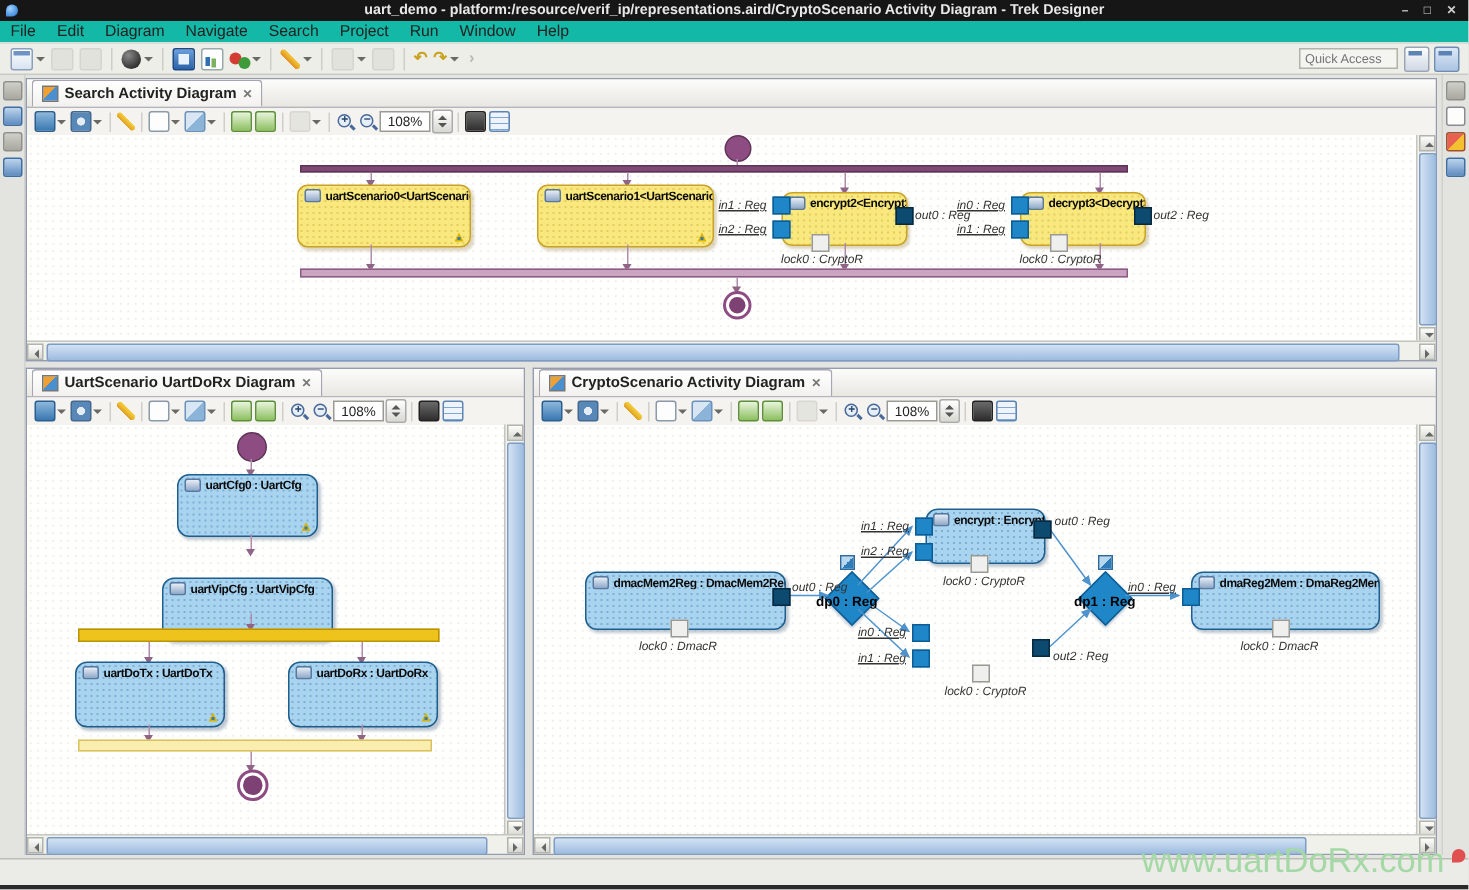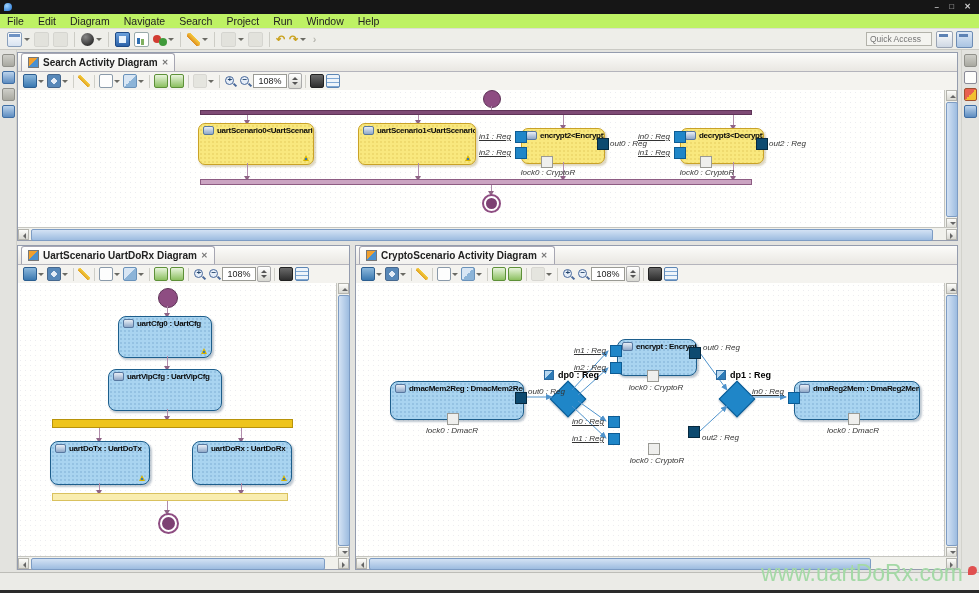--- a/index.html
+++ b/index.html
@@ -6,21 +6,21 @@
   body{width:979px;height:593px;position:relative;overflow:hidden;
        font-family:"Liberation Sans",sans-serif;background:#e3e3df;
        -webkit-font-smoothing:antialiased;}
   
   .titlebar{position:absolute;left:0;top:0;width:979px;height:14px;background:#161616;
             color:#e8e8e8;font-size:9.5px;font-weight:bold;line-height:14px;text-align:center;}
   .appicon{position:absolute;left:4px;top:3px;width:8px;height:8px;border-radius:50% 50% 50% 0;
            background:radial-gradient(circle at 35% 35%,#9fd4ff,#1d6fd0);}
   .winctl{position:absolute;right:4px;top:0;font-size:8px;color:#cfcfcf;letter-spacing:2px;}
   .winctl span{cursor:default;padding:0 2px;}
-  .menubar{position:absolute;left:0;top:14px;width:979px;height:14px;background:#bef264;
+  .menubar{position:absolute;left:0;top:14px;width:979px;height:14px;background:#14b8a6;
            border-bottom:1px solid #dcdcd6;font-size:10.5px;color:#222;line-height:14px;}
   .menubar span{display:inline-block;padding:0 7px;}
   .maintb{position:absolute;left:0;top:29px;width:979px;height:21px;background:#eeeee9;
           border-bottom:1px solid #cacac4;display:flex;align-items:center;padding-left:5px;box-sizing:border-box;}
   .mi{width:13px;height:13px;margin:0 2px;display:inline-block;position:relative;border-radius:2px;}
   .mi.newf{background:linear-gradient(#fdfdfd,#d8e4f2);border:1px solid #8aa0bc;}
   .mi.newf::after{content:'';position:absolute;left:1px;top:1px;right:1px;height:3px;background:#6f93c4;}
   .mi.dis{background:#d9d9d3;border:1px solid #c2c2bc;opacity:.55;}
   .mi.sphere{border-radius:50%;background:radial-gradient(circle at 35% 30%,#888,#111);}
   .mi.bluesq{background:linear-gradient(#6aa0dc,#2c62a8);border:1px solid #1d4a86;}
@@ -130,37 +130,38 @@
   .joing{position:absolute;background:#f9edaf;border:1px solid #d9c15e;box-sizing:border-box;}
   .initial{position:absolute;border-radius:50%;background:#8e4d82;border:1px solid #5f3458;}
   .final{position:absolute;border-radius:50%;border:2px solid #8e4d82;background:#fff;}
   .final::after{content:'';position:absolute;inset:2px;border-radius:50%;background:#7d4173;}
   .varrow{position:absolute;width:1px;background:#b08cab;}
   .varrow::after{content:'';position:absolute;bottom:-5px;left:-3px;width:0;height:0;
                  border:3px solid transparent;border-top:5px solid #8f6486;}
   .varrow.noah::after{display:none;}
   .diamond{position:absolute;width:24px;height:24px;transform:rotate(45deg);background:#1f86c8;
            border:1px solid #0d5c94;box-shadow:1px 1px 2px rgba(0,40,80,.3);}
-  .dlbl{position:absolute;display:flex;align-items:flex-start;gap:4px;font-size:9px;font-weight:bold;
-        color:#000;white-space:nowrap;z-index:5;}
+  .dlbl{position:absolute;display:flex;align-items:center;gap:16px;font-size:9px;font-weight:bold;
+        color:#000;white-space:nowrap;z-index:5;flex-direction:column;}
   .dico{width:8px;height:8px;border:1px solid #2e6a9e;background:linear-gradient(135deg,#b8d8f0 50%,#2e7cb8 50%);}
   .wires{position:absolute;left:0;top:0;z-index:1;}
   
   .statusbar{position:absolute;left:0;top:572px;width:979px;height:18px;background:#ebebe7;border-top:1px solid #bdbdb8;}
   .botline{position:absolute;left:0;top:590px;width:979px;height:3px;background:#2a2a2a;}
   .watermark{position:absolute;right:16px;top:560px;font-size:23px;color:#a4d9a6;z-index:9;
              font-family:"Liberation Sans",sans-serif;}
   .wmdot{position:absolute;right:2px;top:566px;width:9px;height:9px;border-radius:50% 50% 50% 0;
          background:#e05050;z-index:9;}
 </style>
 </head>
 <body>
 
 <div class="titlebar">
   <span class="appicon"></span>
+  <span>uart_demo - platform:/resource/verif_ip/representations.aird/CryptoScenario Activity Diagram - Trek Designer</span>
   <span class="winctl">
     <span>–</span>
     <span>□</span>
     <span>✕</span>
   </span>
 </div>
 
 <div class="menubar">
   <span>File</span><span>Edit</span><span>Diagram</span><span>Navigate</span><span>Search</span><span>Project</span><span>Run</span><span>Window</span><span>Help</span>
 </div>
@@ -361,21 +362,21 @@
     <div class="initial" style="left:140px;top:5px;width:18px;height:18px;"></div>
     <div class="varrow" style="left:149px;top:23px;height:10px;"></div>
     <div class="bbox" style="left:100px;top:33px;width:92px;height:40px;">
       <div class="ntitle">
           <span class="nicon"></span>
           <span>uartCfg0 : UartCfg</span>
         </div>
       <span class="warn"></span>
     </div>
     <div class="varrow" style="left:149px;top:73px;height:13px;"></div>
-    <div class="bbox" style="left:90px;top:86px;width:112px;height:40px;">
+    <div class="bbox" style="left:90px;top:102px;width:112px;height:40px;">
       <div class="ntitle">
           <span class="nicon"></span>
           <span>uartVipCfg : UartVipCfg</span>
         </div>
     </div>
     <div class="varrow" style="left:149px;top:126px;height:10px;"></div>
     <div class="forkg" style="left:34px;top:136px;width:241px;height:9px;"></div>
     <div class="varrow" style="left:81px;top:145px;height:13px;"></div>
     <div class="varrow" style="left:223px;top:145px;height:13px;"></div>
     <div class="bbox" style="left:174px;top:158px;width:98px;height:42px;">

